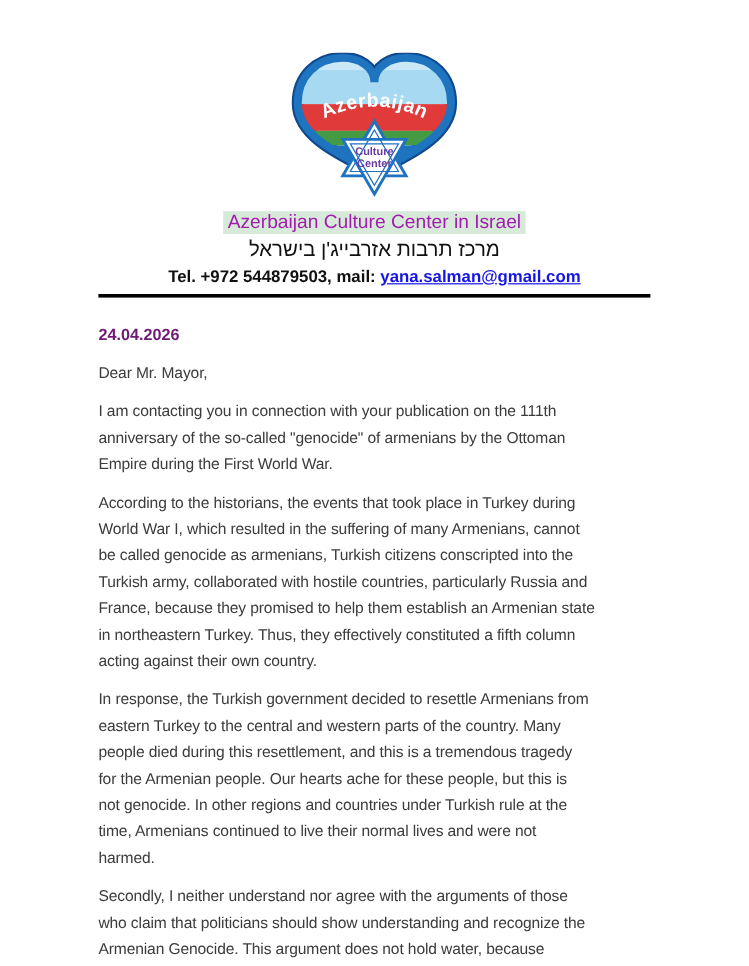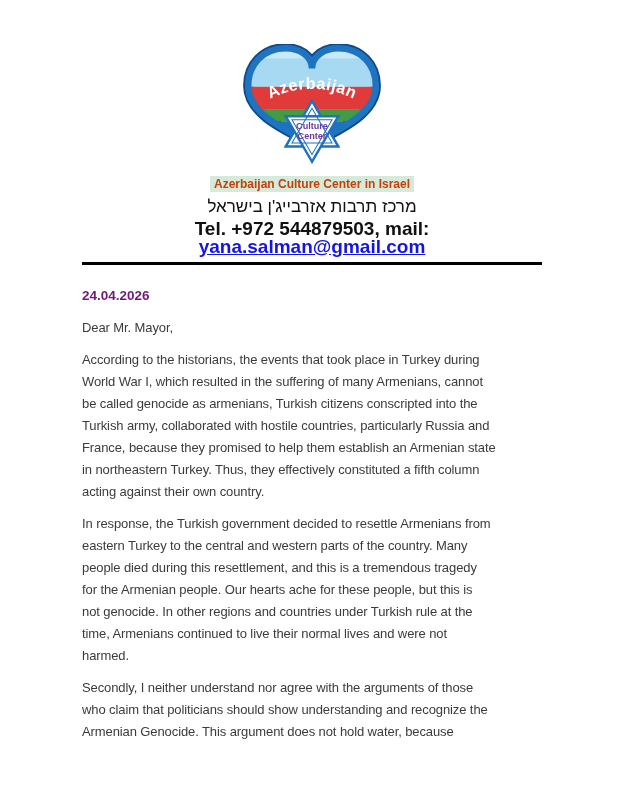--- a/index.html
+++ b/index.html
@@ -9,24 +9,24 @@
   }
   .page{width:624px;height:805px;position:relative;}
   .content{width:460px;margin:0 auto;}
   .logo-wrap{padding-top:44px;text-align:center;}
   .header-block{
     text-align:center;
     border-bottom:3px solid #000;
     padding-bottom:6px;
     margin-top:6px;
   }
-  .title-en{font-size:12px;font-weight:bold;color:#c2410c;line-height:21px;}
+  .title-en{font-size:16px;font-weight:normal;color:#a21caf;line-height:21px;}
   .title-en .hl{padding:1px 4px;}
   .title-he{font-size:17px;font-weight:normal;color:#111;line-height:22px;margin-top:1px;}
-  .contact{font-size:19px;font-weight:bold;color:#111;line-height:18px;margin-top:2px;}
+  .contact{font-size:14px;font-weight:bold;color:#111;line-height:18px;margin-top:2px;}
   .contact a{font-weight:bold;text-decoration:underline;cursor:pointer;}
   .letter{color:#3b3b3b;}
   .date{margin-top:20px;font-size:13.5px;font-weight:bold;color:#701a75;line-height:22px;}
   .para{
     font-size:13px;line-height:22px;letter-spacing:-0.1px;
     white-space:pre;margin:10px 0 0 0;
   }
   svg text{font-family:"Liberation Sans", sans-serif;}
 </style>
 </head>
@@ -75,20 +75,23 @@
       <div class="title-en">
         <span class="hl" style="background: rgb(215, 234, 217);">Azerbaijan Culture Center in Israel</span>
       </div>
       <div class="title-he" dir="rtl">מרכז תרבות אזרבייג'ן בישראל</div>
       <div class="contact"><span>Tel. +972 544879503, mail: </span><a style="color: rgb(20, 20, 232);">yana.salman@gmail.com</a></div>
     </div>
 
     <div class="letter" style="color: rgb(59, 59, 59);">
       <div class="date">24.04.2026</div>
       <p class="para">Dear Mr. Mayor,</p>
+      <p class="para">I am contacting you in connection with your publication on the 111th
+anniversary of the so-called "genocide" of armenians by the Ottoman
+Empire during the First World War.</p>
       <p class="para">According to the historians, the events that took place in Turkey during
 World War I, which resulted in the suffering of many Armenians, cannot
 be called genocide as armenians, Turkish citizens conscripted into the
 Turkish army, collaborated with hostile countries, particularly Russia and
 France, because they promised to help them establish an Armenian state
 in northeastern Turkey. Thus, they effectively constituted a fifth column
 acting against their own country.</p>
       <p class="para">In response, the Turkish government decided to resettle Armenians from
 eastern Turkey to the central and western parts of the country. Many
 people died during this resettlement, and this is a tremendous tragedy

